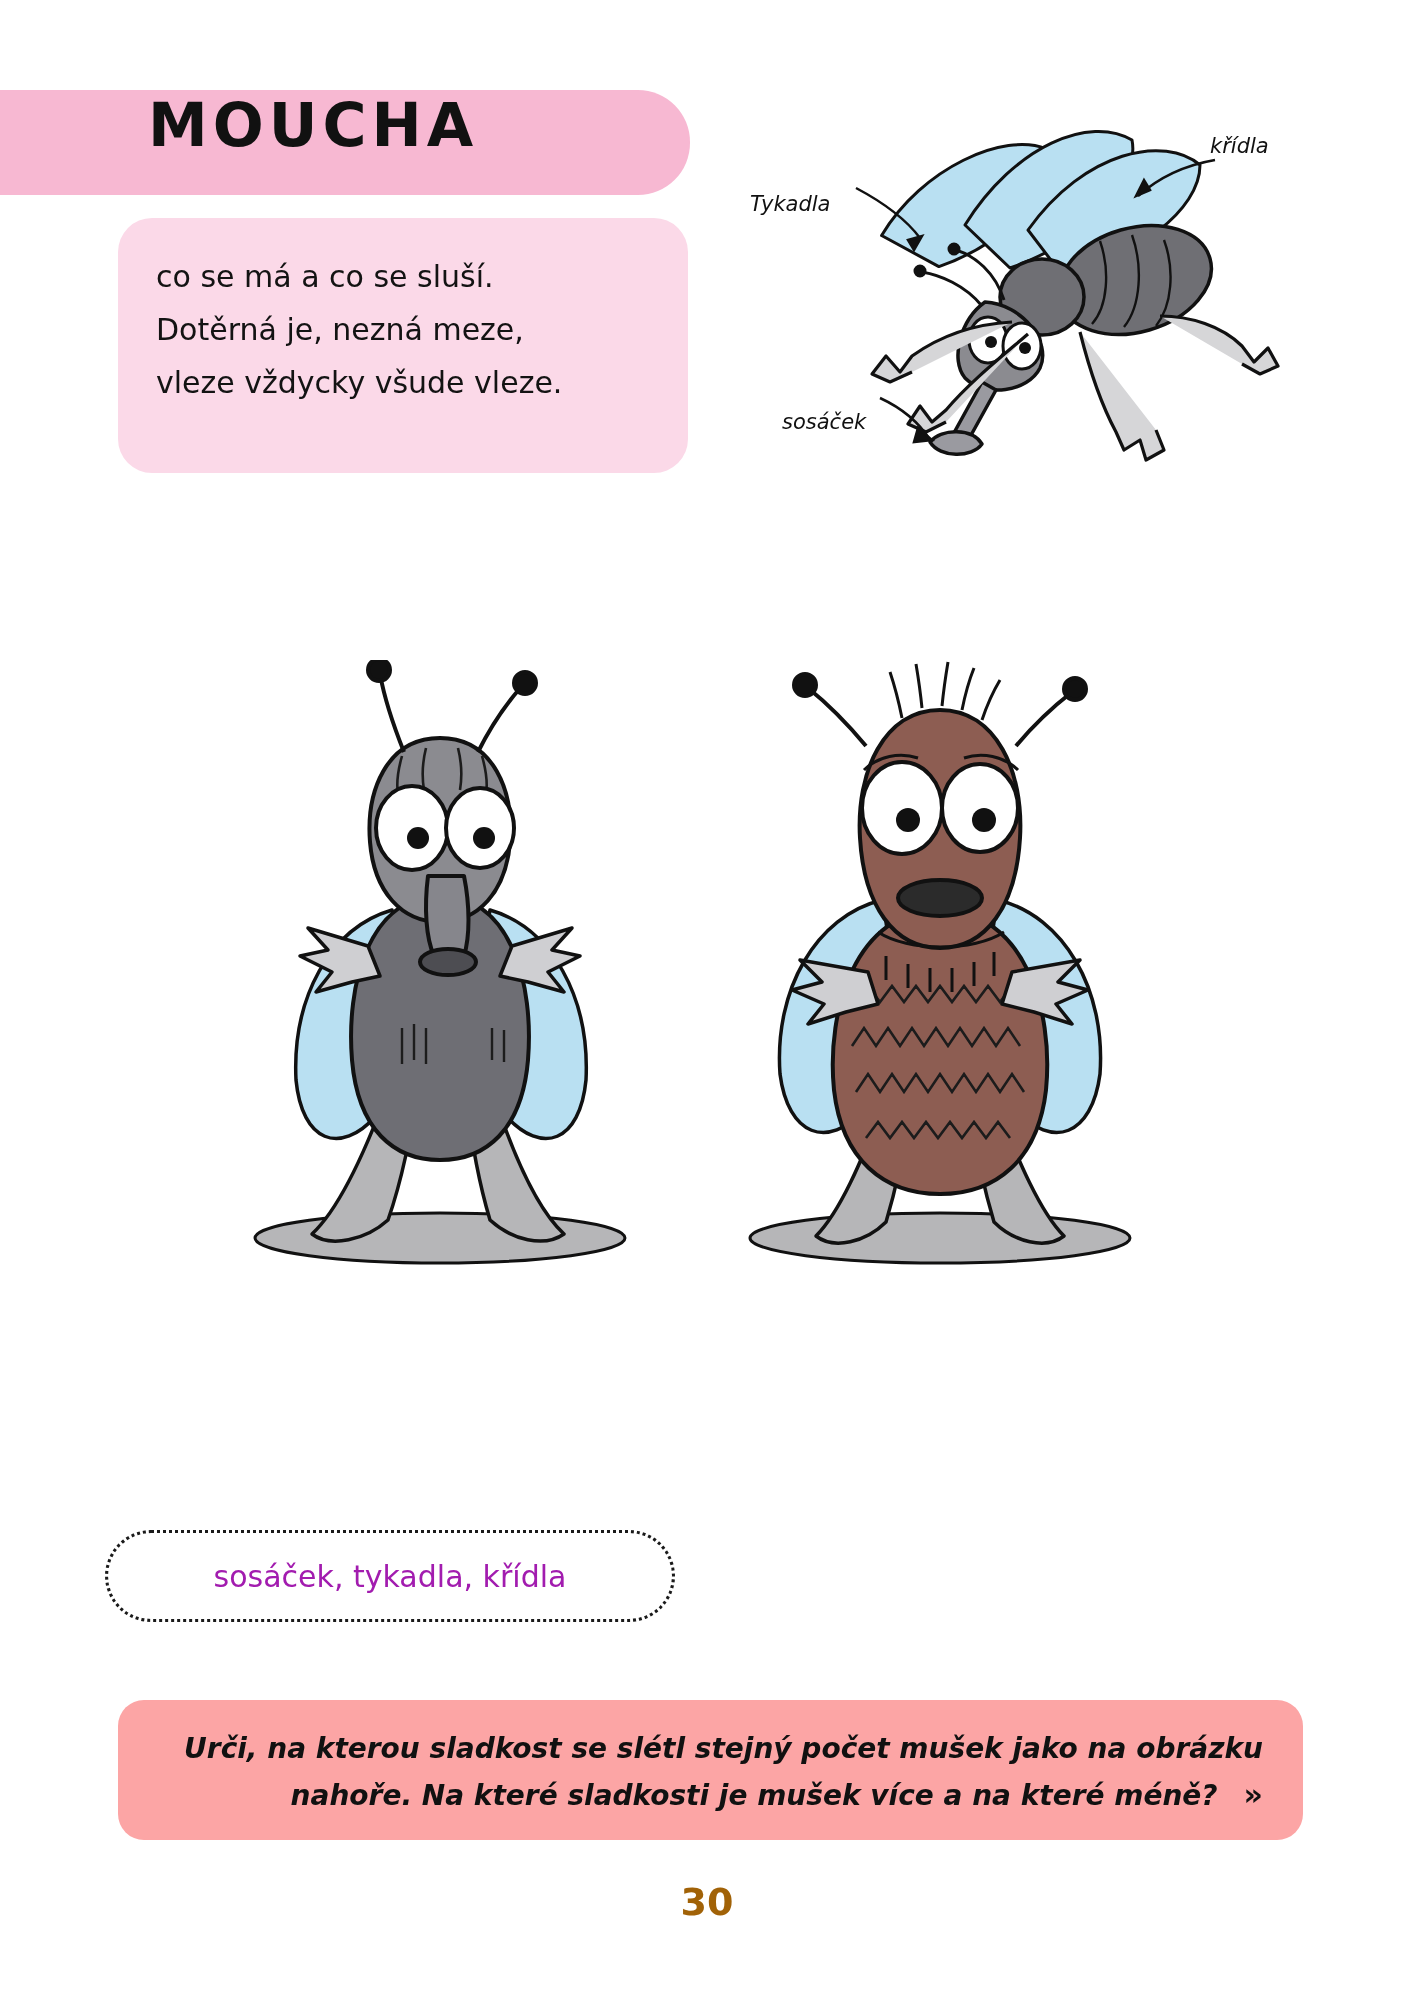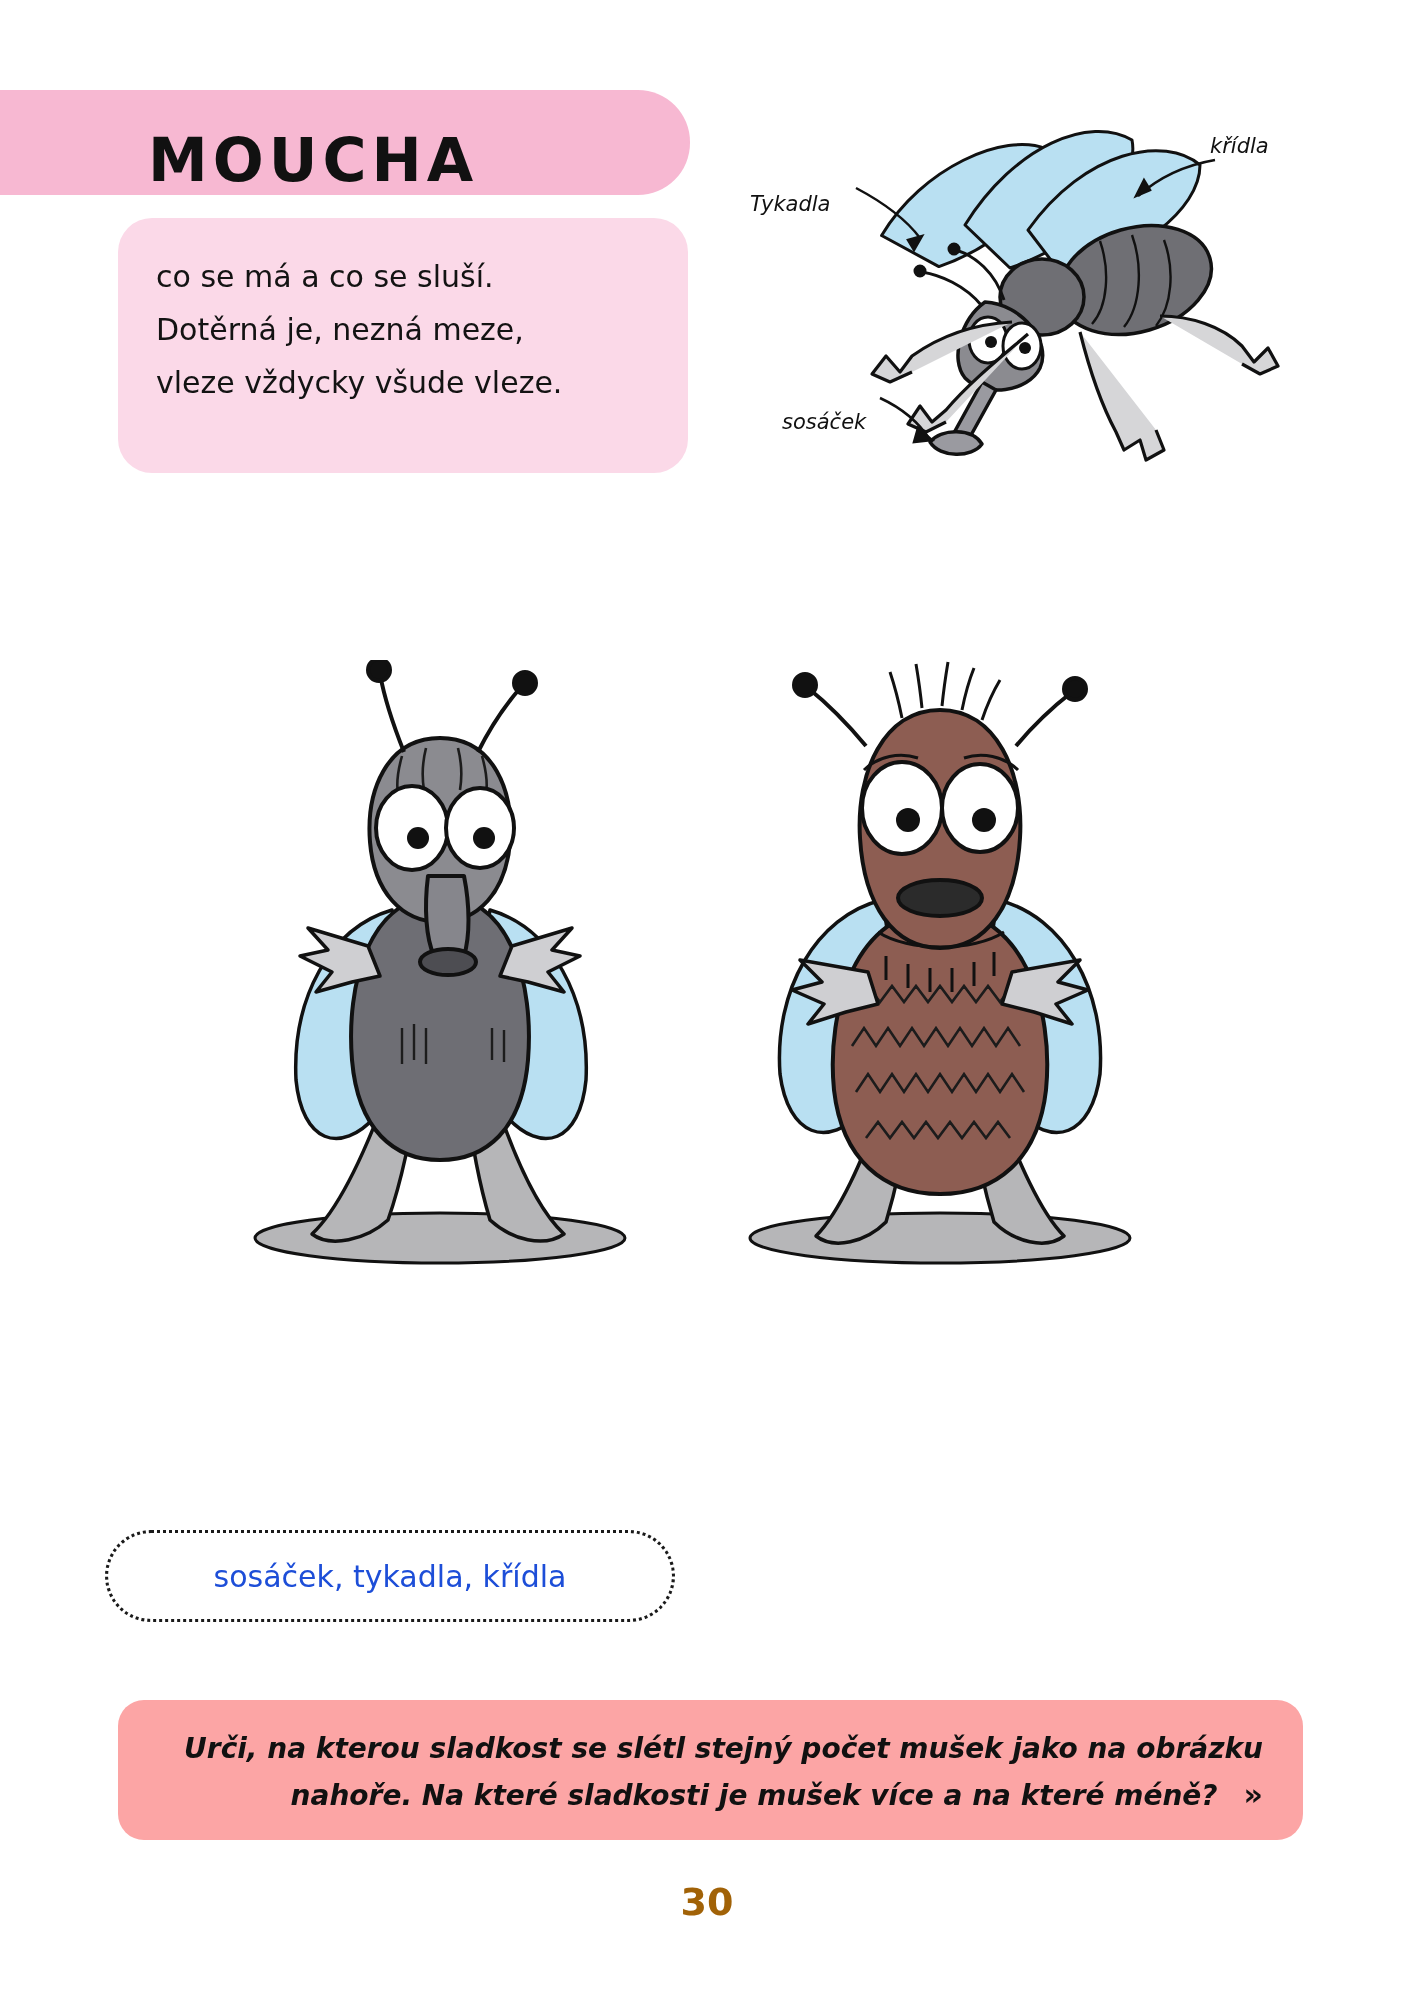--- a/index.html
+++ b/index.html
@@ -19,21 +19,21 @@
   .title-band {
     position: absolute;
     left: 0;
     top: 90px;
     width: 690px;
     height: 105px;
     background: #f7b8d2;
     border-top-right-radius: 52px;
     border-bottom-right-radius: 52px;
     display: flex;
-    align-items: flex-end;
+    align-items: flex-start;
   }
   .title-text {
     margin-left: 148px;
     font-size: 60px;
     letter-spacing: 5px;
     color: #111111;
     font-weight: 600;
     font-family: "DejaVu Sans", sans-serif;
   }
 
@@ -96,21 +96,21 @@
     border: 3px dotted #1a1a1a;
     border-radius: 46px;
     display: flex;
     align-items: center;
     justify-content: center;
     background: #ffffff;
     box-sizing: border-box;
   }
   .dotted-box span {
     font-size: 30px;
-    color: #1d4ed8;
+    color: #a21caf;
     white-space: nowrap;
   }
   #box-left  { left: 0px;   width: 570px; }
   #box-right { left: 620px; width: 590px; }
 
   
   .task-banner {
     position: absolute;
     left: 118px;
     top: 1700px;

